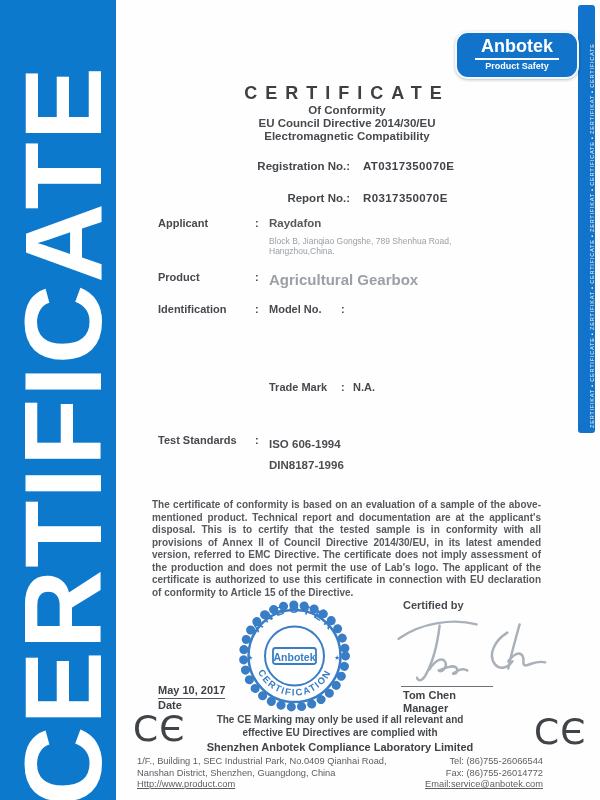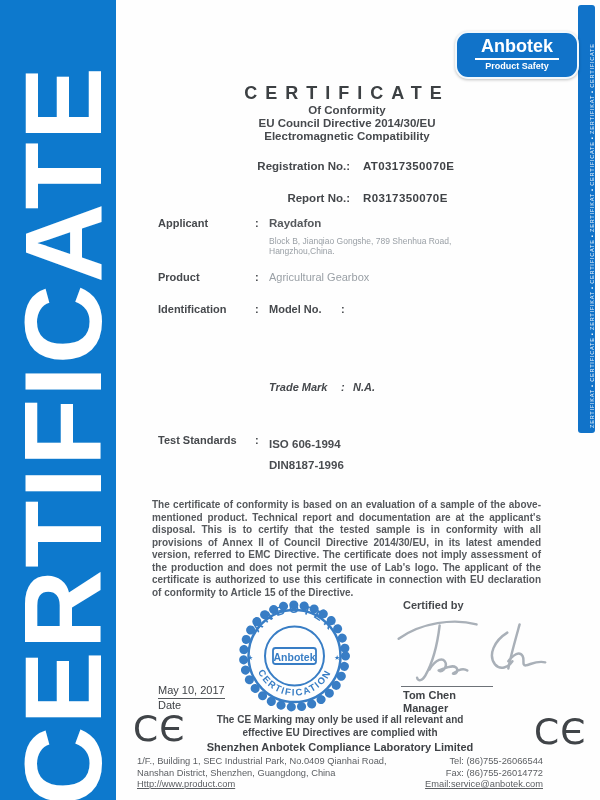--- a/index.html
+++ b/index.html
@@ -36,40 +36,40 @@
   .reg-row .val{margin-left:13px;letter-spacing:.4px;color:#3f4246;}
   .row-reg{top:160px;} .row-rep{top:192px;align-items:center;}
 
   
   .inforow{left:158px;display:grid;grid-template-columns:97px 14px auto;
            font-size:11px;font-weight:700;color:#46494d;}
   .inforow .colon{text-align:left;}
   .row-applicant{top:217px;} .row-product{top:271px;} .row-ident{top:303px;}
   .applicant-name{font-size:11.5px;color:#55585c;}
   .addr{font-size:8.5px;line-height:10px;font-weight:400;color:#9aa0a6;margin-top:7px;}
-  .product-val{font-size:11px;font-weight:400;color:#9aa0a6;}
+  .product-val{font-size:15px;font-weight:700;color:#9aa0a6;}
   .ident-val{display:grid;grid-template-columns:72px 12px auto;}
   .models{font-size:10px;line-height:17px;color:#66696d;}
   .row-trade{left:269px;top:381px;display:grid;grid-template-columns:72px 12px auto;
-             font-size:11px;font-weight:700;color:#46494d;font-style:italic;}
+             font-size:11px;font-weight:700;color:#46494d;}
   .row-test{left:158px;top:434px;display:grid;grid-template-columns:97px 14px auto;
             font-size:11px;font-weight:700;color:#46494d;}
   .standards{font-size:11.5px;line-height:21px;color:#4a4d51;}
 
   
   .statement{left:152px;top:499px;width:389px;font-size:10px;line-height:12.5px;
              font-weight:700;color:#56595d;text-align:justify;text-align-last:left;}
 
   
   .certified-by{left:403px;top:599px;font-size:11px;font-weight:700;color:#46494d;}
   .seal{left:232px;top:596px;width:125px;height:120px;opacity:.95;}
   .signature{left:392px;top:608px;width:165px;height:82px;}
   .sig-line{left:401px;top:686px;width:92px;border-top:1.6px solid #6d7278;}
   .signer{left:403px;top:689px;font-size:11px;font-weight:700;line-height:13px;color:#3f4246;}
-  .datebox{left:158px;top:684px;font-size:11px;font-weight:400;line-height:13px;color:#3f4246;}
+  .datebox{left:158px;top:684px;font-size:11px;font-weight:700;line-height:13px;color:#3f4246;}
   .datebox .d-val{border-bottom:1.5px solid #55585c;padding-bottom:1px;display:inline-block;}
 
   
   .ce{font-family:"DejaVu Sans",sans-serif;font-size:36px;color:#404448;letter-spacing:1px;}
   .ce-left{left:133px;top:708px;} .ce-right{left:534px;top:711px;}
   .ce-note{left:204px;top:713px;width:272px;text-align:center;
            font-size:10px;font-weight:700;line-height:13px;color:#46494d;}
   .company{left:137px;top:741px;width:406px;text-align:center;
            font-size:11px;font-weight:700;color:#3f4246;}
   .footer{left:137px;top:756px;width:406px;font-size:9.3px;line-height:11.6px;color:#5b5e62;}

